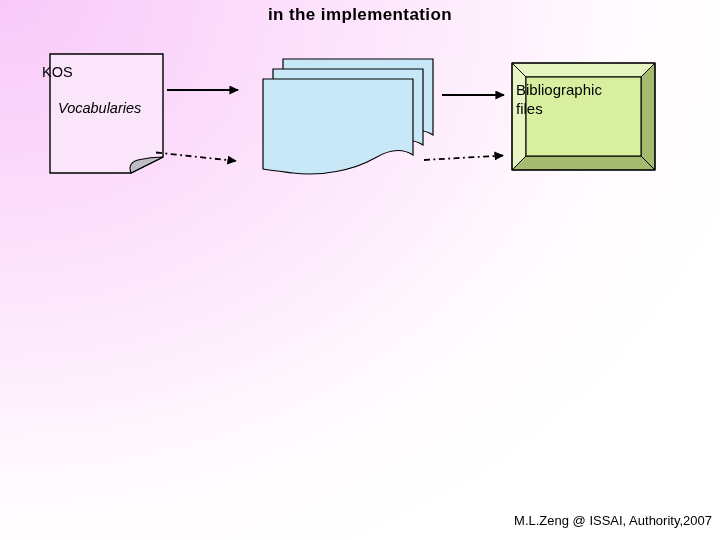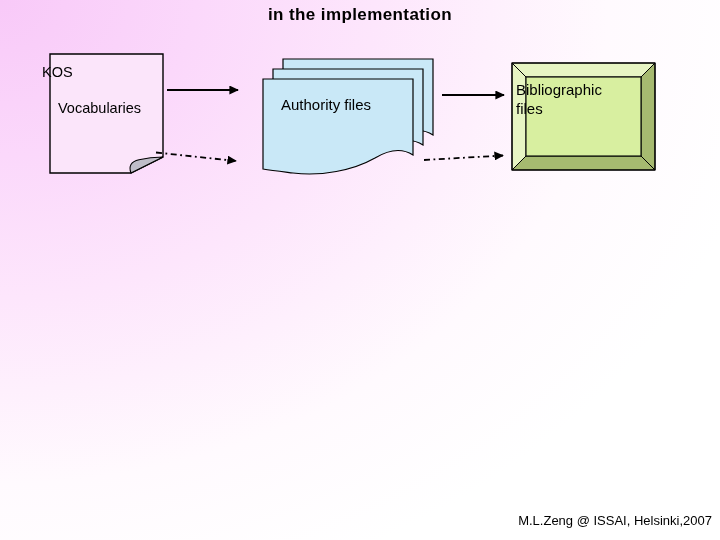--- a/index.html
+++ b/index.html
@@ -52,28 +52,27 @@
 
 <div class="slide">
 
   <div class="slide-title">in the implementation</div>
 
   <svg class="abs" style="left:49px; top:53px;" width="118" height="124" viewBox="0 0 118 124">
     <path d="M1,1 H114 V104 L82,120 H1 Z" stroke="#000" stroke-width="1.4" stroke-linejoin="miter" fill="#fbe5fa"></path>
     <path d="M82,120 Q78,109.5 90,106.8 Q101,104.3 114,104 Z" stroke="#000" stroke-width="1.1" fill="#bfbdc8"></path>
   </svg>
   <div class="kos-line" style="left:42px; top:64px;">KOS</div>
-  <div class="kos-line" style="left:58px; top:100px;">Vocabularies</div>
+  <div class="kos-line" style="left:58px; top:100px;font-style:italic;">Vocabularies</div>
 
   <svg class="abs" style="left:256px; top:52px;" width="182" height="126" viewBox="0 0 182 126">
     <path transform="translate(27,7)" d="M0,0 H150 V76 C140,69.5 127,70 112,79 C90,91.5 58,97.5 30,94 C19.5,92.7 9,91.5 0,90 Z" stroke="#000" stroke-width="1.2" fill="#c9e8f7"></path>
     <path transform="translate(17,17)" d="M0,0 H150 V76 C140,69.5 127,70 112,79 C90,91.5 58,97.5 30,94 C19.5,92.7 9,91.5 0,90 Z" stroke="#000" stroke-width="1.2" fill="#c9e8f7"></path>
     <path transform="translate(7,27)" d="M0,0 H150 V76 C140,69.5 127,70 112,79 C90,91.5 58,97.5 30,94 C19.5,92.7 9,91.5 0,90 Z" stroke="#000" stroke-width="1.2" fill="#c9e8f7"></path>
   </svg>
-  <div class="node-label" style="left:281px; top:95px;">Authority files</div>
 
   <svg class="abs" style="left:511px; top:62px;" width="147" height="111" viewBox="0 0 147 111">
     <path d="M1,1 H144 L130,15 H15 Z" stroke="#000" stroke-width="1" fill="#e7f5c3"></path>
     <path d="M1,1 L15,15 V94 L1,108 Z" stroke="#000" stroke-width="1" fill="#e7f5c3"></path>
     <path d="M144,1 L130,15 V94 L144,108 Z" stroke="#000" stroke-width="1" fill="#a6ba70"></path>
     <path d="M1,108 L15,94 H130 L144,108 Z" stroke="#000" stroke-width="1" fill="#a6ba70"></path>
     <rect x="15" y="15" width="115" height="79" stroke="#000" stroke-width="1.1" fill="#d8efa0"></rect>
     <rect x="1" y="1" width="143" height="107" fill="none" stroke="#000" stroke-width="1.2"></rect>
   </svg>
   <div class="node-label" style="left:516px; top:80px; width:106px;">Bibliographic files</div>
@@ -83,15 +82,15 @@
       <marker id="ah" markerUnits="userSpaceOnUse" markerWidth="10" markerHeight="9" refX="8.6" refY="4.5" orient="auto">
         <path d="M0,0 L9.5,4.5 L0,9 Z" fill="#000"></path>
       </marker>
     </defs>
     <line x1="167" y1="90" x2="238" y2="90" stroke="#000" stroke-width="2.2" marker-end="url(#ah)"></line>
     <line x1="156" y1="152.5" x2="236" y2="161" stroke="#000" stroke-width="1.8" stroke-dasharray="6 3.5 1.8 3.5" marker-end="url(#ah)"></line>
     <line x1="442" y1="95" x2="504" y2="95" stroke="#000" stroke-width="2.2" marker-end="url(#ah)"></line>
     <line x1="424" y1="160" x2="503" y2="155.5" stroke="#000" stroke-width="1.8" stroke-dasharray="6 3.5 1.8 3.5" marker-end="url(#ah)"></line>
   </svg>
 
-  <div class="footer-credit">M.L.Zeng @ ISSAI, Helsinki,2007</div>
+  <div class="footer-credit">M.L.Zeng @ ISSAI, Authority,2007</div>
 
 </div>
 
 </body></html>

